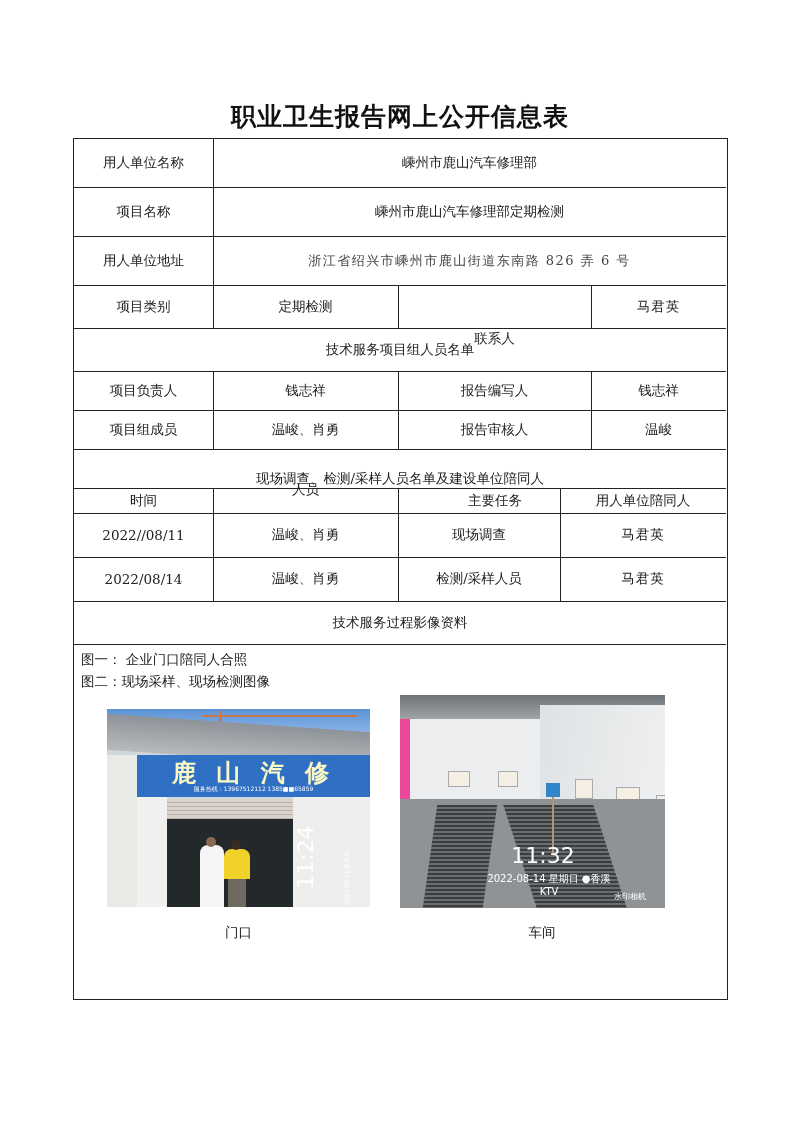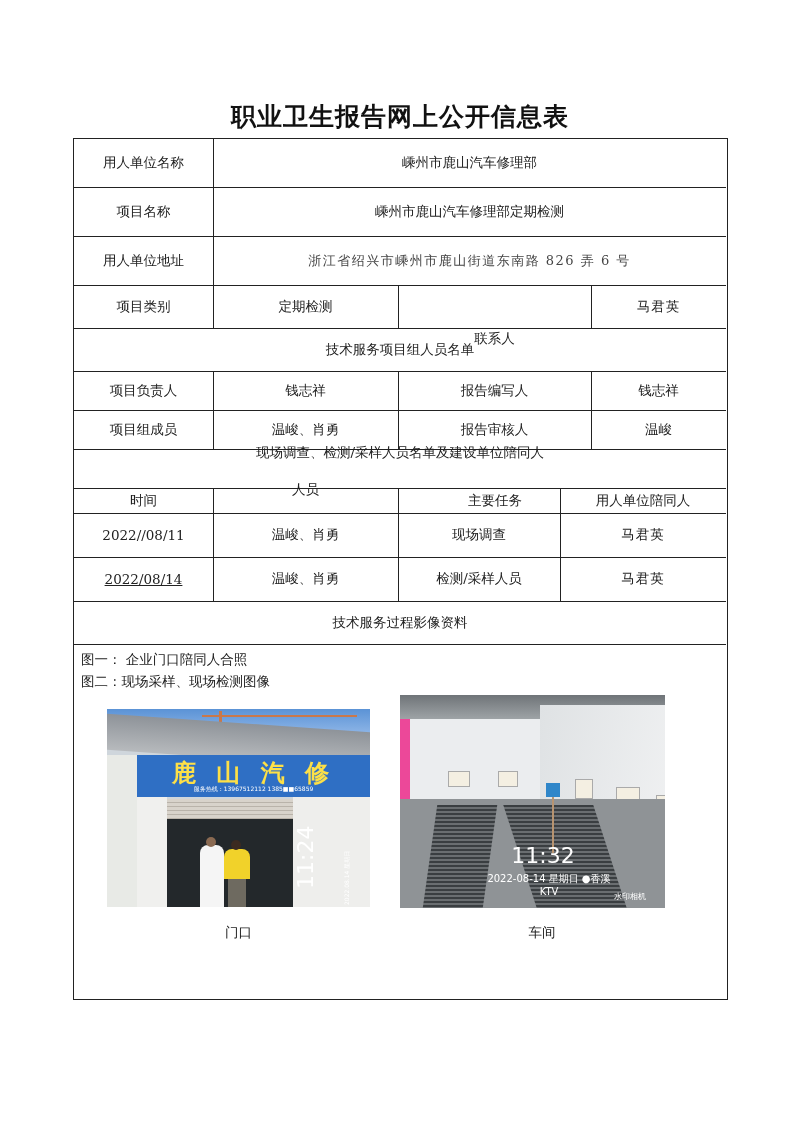--- a/index.html
+++ b/index.html
@@ -69,49 +69,49 @@
   <div class="cell" style="left:0;top:232px;width:139px;height:39px;">项目负责人</div>
   <div class="cell" style="left:139px;top:232px;width:185px;height:39px;">钱志祥</div>
   <div class="cell" style="left:324px;top:232px;width:193px;height:39px;">报告编写人</div>
   <div class="cell" style="left:517px;top:232px;width:135px;height:39px;">钱志祥</div>
 
   <div class="cell" style="left:0;top:271px;width:139px;height:39px;">项目组成员</div>
   <div class="cell" style="left:139px;top:271px;width:185px;height:39px;">温峻、肖勇</div>
   <div class="cell" style="left:324px;top:271px;width:193px;height:39px;">报告审核人</div>
   <div class="cell" style="left:517px;top:271px;width:135px;height:39px;">温峻</div>
 
-  <div class="cell" style="left:0;top:294px;width:652px;height:39px;">现场调查、检测/采样人员名单及建设单位陪同人</div>
+  <div class="cell" style="left:0;top:320px;width:652px;height:39px;">现场调查、检测/采样人员名单及建设单位陪同人</div>
 
   <div class="cell" style="left:0;top:349px;width:139px;height:25px;">时间</div>
   <div class="cell" style="left:139px;top:338px;width:185px;height:25px;text-align:right;">人员</div>
   <div class="cell" style="left:324px;top:349px;width:162px;height:25px;padding-left:32px;">主要任务</div>
   <div class="cell" style="left:486px;top:349px;width:166px;height:25px;">用人单位陪同人</div>
 
   <div class="cell" style="left:0;top:374px;width:139px;height:44px;">2022//08/11</div>
   <div class="cell" style="left:139px;top:374px;width:185px;height:44px;">温峻、肖勇</div>
   <div class="cell" style="left:324px;top:374px;width:162px;height:44px;">现场调查</div>
   <div class="cell" style="left:486px;top:374px;width:166px;height:44px;letter-spacing:1px;">马君英</div>
 
-  <div class="cell" style="left:0;top:418px;width:139px;height:44px;text-decoration:underline;">2022/08/14</div>
+  <div class="cell" style="left:0;top:418px;width:139px;height:44px;">2022/08/14</div>
   <div class="cell" style="left:139px;top:418px;width:185px;height:44px;">温峻、肖勇</div>
   <div class="cell" style="left:324px;top:418px;width:162px;height:44px;">检测/采样人员</div>
   <div class="cell" style="left:486px;top:418px;width:166px;height:44px;letter-spacing:1px;">马君英</div>
 
   <div class="cell" style="left:0;top:462px;width:652px;height:43px;">技术服务过程影像资料</div>
 
   <div class="left-text" style="left:7px;top:512px;">图一：  企业门口陪同人合照</div>
   <div class="left-text" style="left:7px;top:534px;">图二：现场采样、现场检测图像</div>
 
   <div class="photo" style="left:33px;top:570px;width:263px;height:198px;background:#cfd6dc;">
     <div style="position:absolute;left:0;top:0;width:263px;height:24px;background:linear-gradient(#5b93d6,#8cb4e6);"></div>
     <div style="position:absolute;left:95px;top:6px;width:155px;height:2px;background:#c9784a;"></div>
     <div style="position:absolute;left:112px;top:2px;width:3px;height:18px;background:#c9784a;"></div>
     <div style="position:absolute;left:0;top:14px;width:263px;height:36px;background:linear-gradient(#8e9399,#b7babd);transform:skewY(4deg);"></div>
     <div style="position:absolute;left:30px;top:46px;width:233px;height:42px;background:#2f6fc4;">
-      <div style="position:absolute;left:0;top:2px;width:233px;text-align:center;color:#fde047;font-family:'DejaVu Sans','Liberation Sans',sans-serif;font-weight:bold;font-size:24px;letter-spacing:6px;">鹿 山 汽 修</div>
+      <div style="position:absolute;left:0;top:2px;width:233px;text-align:center;color:#fef9c3;font-family:'DejaVu Sans','Liberation Sans',sans-serif;font-weight:bold;font-size:24px;letter-spacing:6px;">鹿 山 汽 修</div>
       <div style="position:absolute;left:0;top:30px;width:233px;text-align:center;color:#fff;font-family:'DejaVu Sans','Liberation Sans',sans-serif;font-size:6px;">服务热线：13967512112  1385■■65859</div>
     </div>
     <div style="position:absolute;left:0;top:46px;width:30px;height:152px;background:#e8eae6;"></div>
     <div style="position:absolute;left:30px;top:88px;width:30px;height:110px;background:#f0f0ee;"></div>
     <div style="position:absolute;left:60px;top:90px;width:126px;height:20px;background:repeating-linear-gradient(#d8d3cb 0 3px,#b9b3aa 3px 4px);"></div>
     <div style="position:absolute;left:60px;top:110px;width:126px;height:88px;background:#23282b;"></div>
     <div style="position:absolute;left:186px;top:88px;width:77px;height:110px;background:#eeeeec;"></div>
     <div style="position:absolute;left:93px;top:136px;width:24px;height:62px;background:#f5f5f5;border-radius:8px 8px 0 0;"></div>
     <div style="position:absolute;left:99px;top:128px;width:10px;height:10px;background:#8a6a52;border-radius:50%;"></div>
     <div style="position:absolute;left:117px;top:140px;width:26px;height:30px;background:#f1d22a;border-radius:8px 8px 0 0;"></div>

